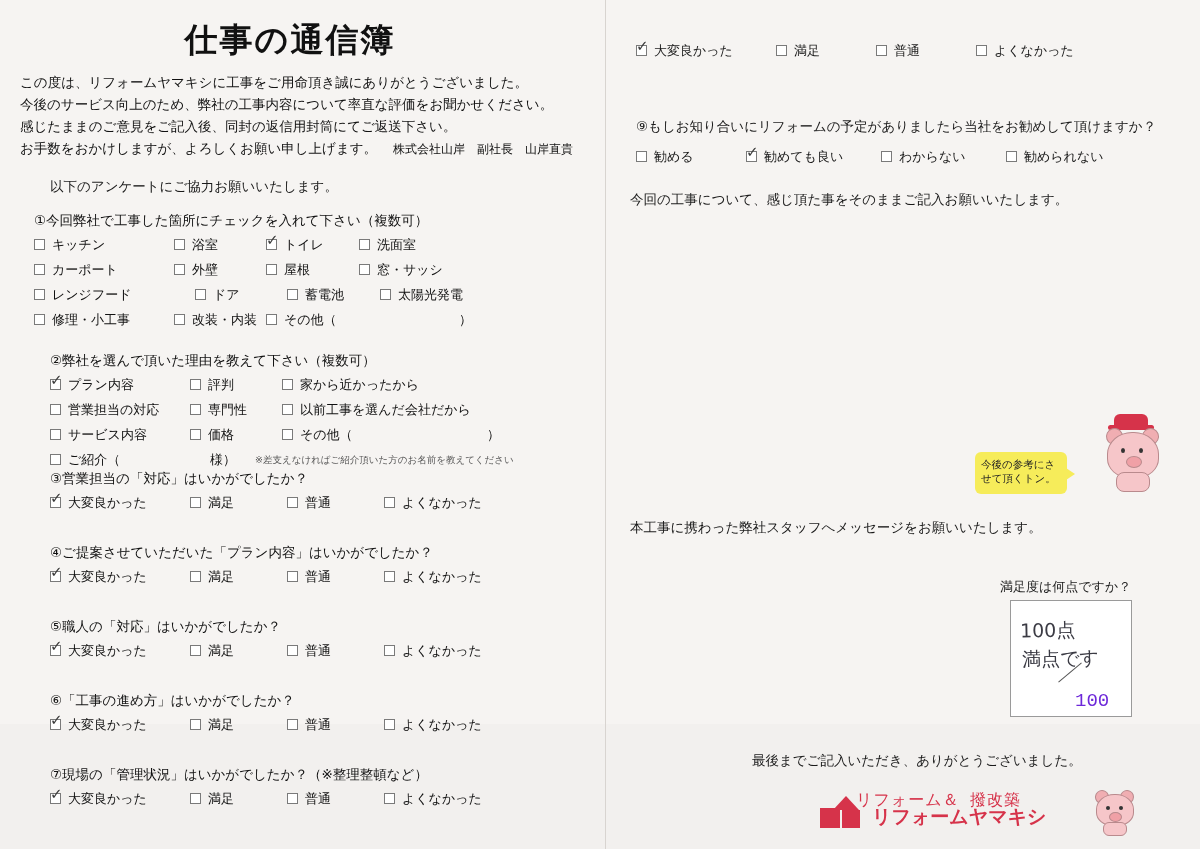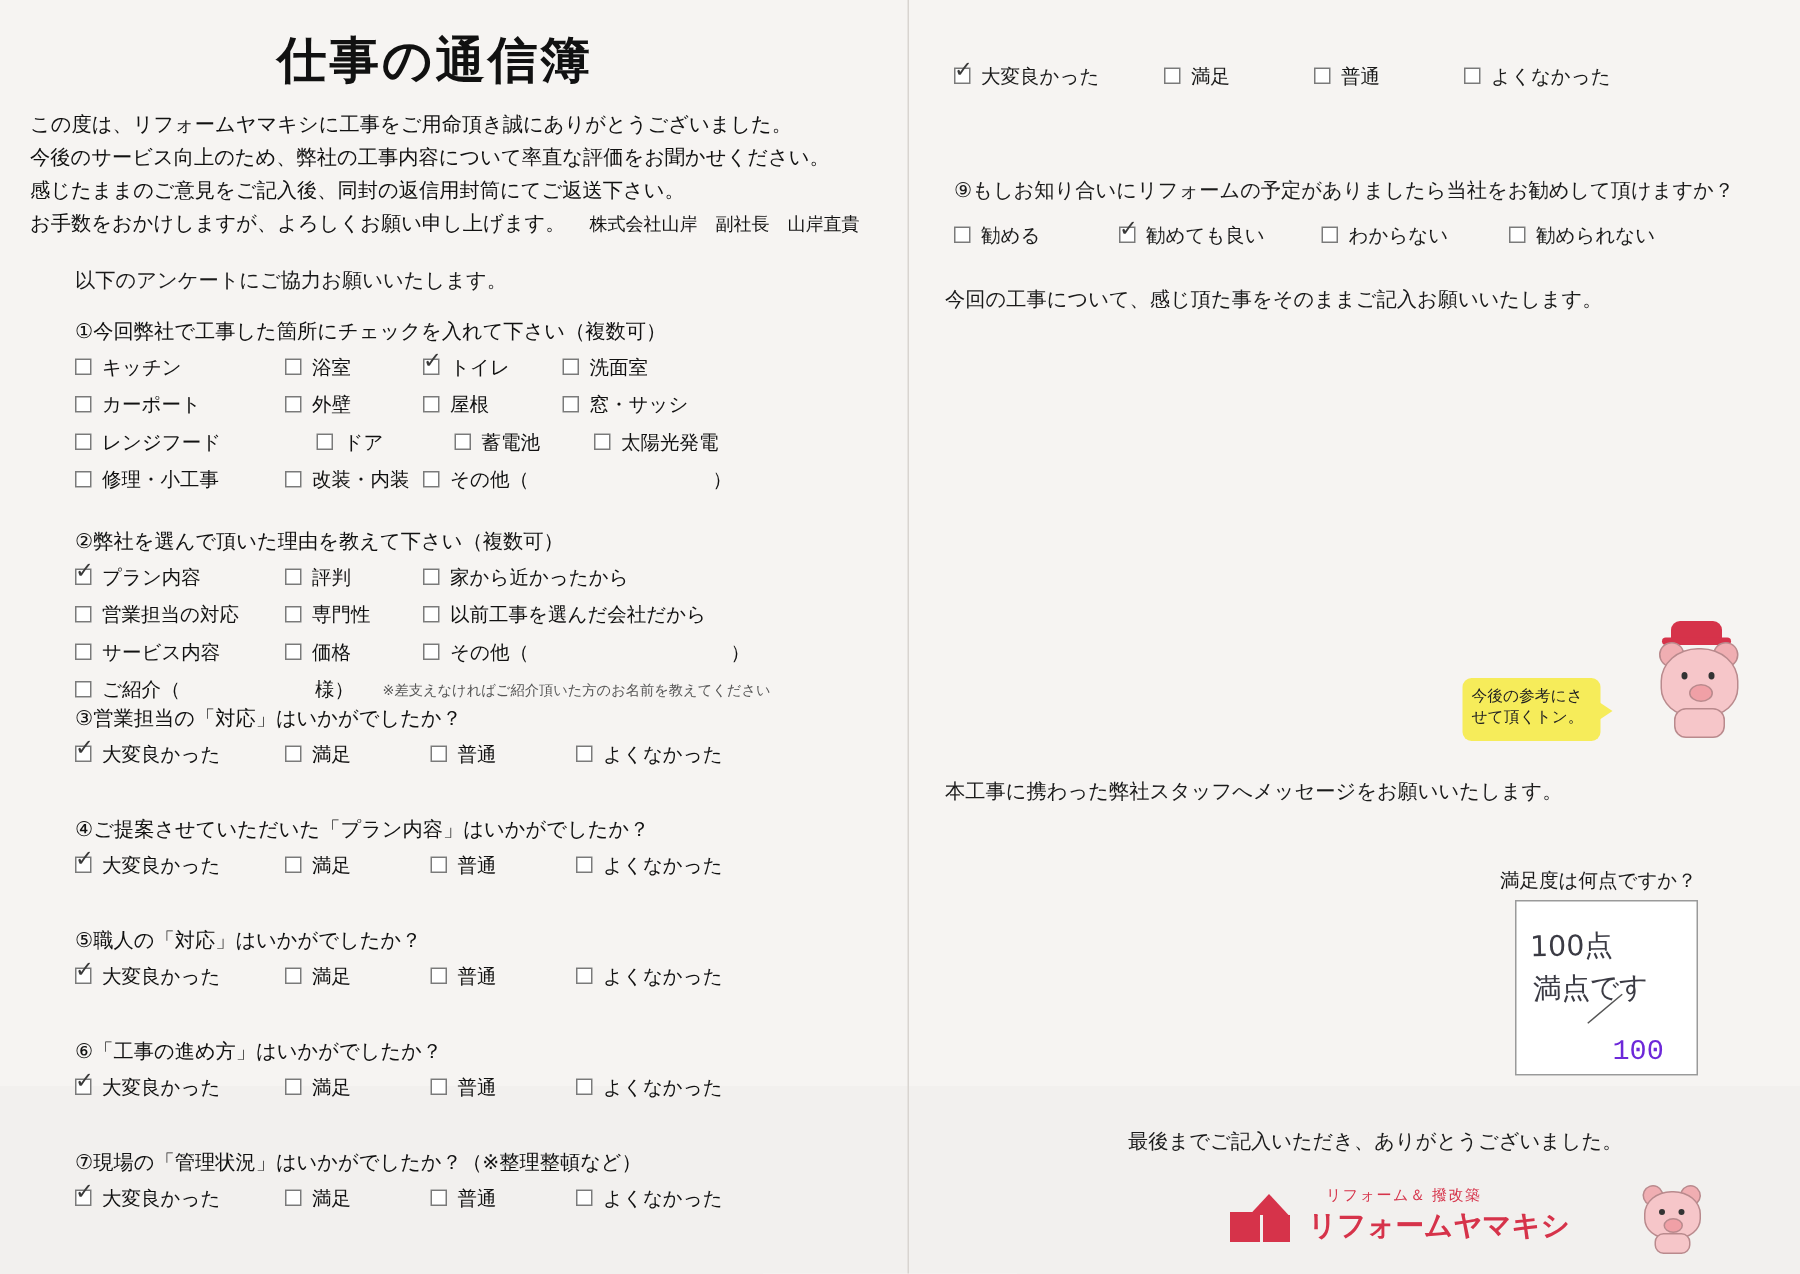--- a/index.html
+++ b/index.html
@@ -98,21 +98,21 @@
     font-family:Liberation Mono, monospace; font-size:19px; color:#6d28d9;
   }
   .satslash{ position:absolute; left:1055px; top:672px; width:30px; height:1px; background:#555; transform:rotate(-40deg);}
 
   .thanks { position:absolute; left:752px; top:752px; font-size:13.5px; }
 
   
   .logo { position:absolute; left:820px; top:786px; width:250px; height:52px; }
   .logo .mark { position:absolute; left:0; top:4px; width:44px; height:40px; }
   .logo .mark i { position:absolute; background:#d6334a; display:block; }
-  .logo .t1 { position:absolute; left:64px; top:4px; font-size:10px; color:#d6334a; letter-spacing:1px;}
+  .logo .t1 { position:absolute; left:36px; top:4px; font-size:16px; color:#d6334a; letter-spacing:1px;font-family:Liberation Mono, monospace;}
   .logo .t2 { position:absolute; left:52px; top:18px; font-size:19px; font-weight:bold; color:#d6334a; letter-spacing:0px;}
 
   .pig-logo { position:absolute; left:1090px; top:786px; width:48px; height:50px; }
 
   
   .pig { position:absolute; }
   .pig .body{position:absolute; background:#f6c6c9; border:1px solid #b98a8d; border-radius:48% 48% 42% 42%;}
   .pig .ear{position:absolute; background:#f0aeb2; border:1px solid #b98a8d; border-radius:50% 50% 0 50%;}
   .pig .nose{position:absolute; background:#f0a0a6; border:1px solid #b98a8d; border-radius:50%;}
   .pig .eye{position:absolute; background:#333; border-radius:50%;}
@@ -135,21 +135,21 @@
       <div>今後のサービス向上のため、弊社の工事内容について率直な評価をお聞かせください。</div>
       <div>感じたままのご意見をご記入後、同封の返信用封筒にてご返送下さい。</div>
       <div style="display:flex; align-items:baseline; gap:16px;">
         <span>お手数をおかけしますが、よろしくお願い申し上げます。</span>
         <span class="sign">株式会社山岸　副社長　山岸直貴</span>
       </div>
     </div>
 
     <div class="lead">以下のアンケートにご協力お願いいたします。</div>
 
-    <div class="q" style="left:50px; top:212px; width:545px;">
+    <div class="q" style="left:34px; top:212px; width:545px;">
       <div class="qhead">①今回弊社で工事した箇所にチェックを入れて下さい（複数可）</div>
       <div class="optgrid">
         <div class="row">
           <div class="cell" style="width:140px;"><span class="cb"></span><span class="opt">キッチン</span></div>
           <div class="cell" style="width:92px;"><span class="cb"></span><span class="opt">浴室</span></div>
           <div class="cell" style="width:93px;"><span class="cb checked"></span><span class="opt">トイレ</span></div>
           <div class="cell"><span class="cb"></span><span class="opt">洗面室</span></div>
         </div>
         <div class="row">
           <div class="cell" style="width:140px;"><span class="cb"></span><span class="opt">カーポート</span></div>

